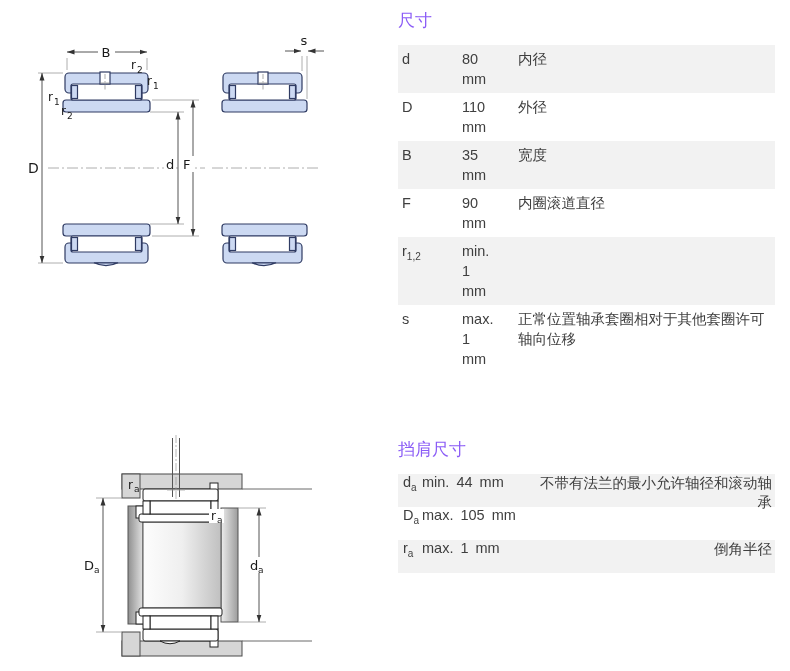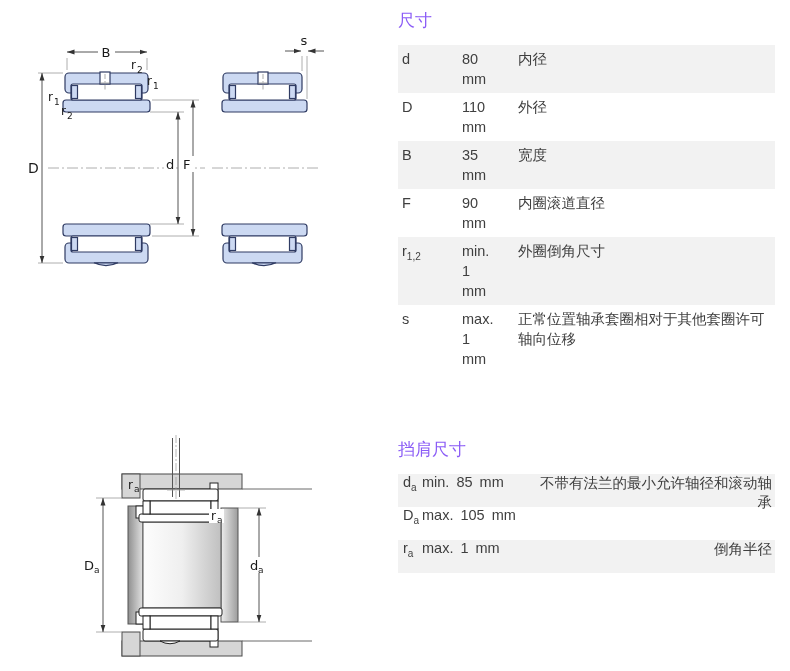--- a/index.html
+++ b/index.html
@@ -253,41 +253,40 @@
         </div>
         <div class="desc">内圈滚道直径</div>
       </div>
       <div class="trow alt">
         <div class="sym"><span>r</span><sub>1,2</sub></div>
         <div class="val">
           <div>min.</div>
           <div>1</div>
           <div>mm</div>
         </div>
-        <div class="desc">外圈倒角尺寸</div>
       </div>
       <div class="trow">
         <div class="sym"><span>s</span></div>
         <div class="val">
           <div>max.</div>
           <div>1</div>
           <div>mm</div>
         </div>
         <div class="desc">正常位置轴承套圈相对于其他套圈许可轴向位移</div>
       </div>
     </div>
 
     <div class="sec-title second">挡肩尺寸</div>
 
     <div class="dtable">
       <div class="arow alt">
         <div class="sym"><span>d</span><sub>a</sub></div>
         <div class="qv">
           <span>min.</span>
-            <span>85</span>
+            <span>44</span>
             <span>mm</span>
         </div>
         <div class="desc">不带有法兰的最小允许轴径和滚动轴承</div>
       </div>
       <div class="arow">
         <div class="sym"><span>D</span><sub>a</sub></div>
         <div class="qv">
           <span>max.</span>
             <span>105</span>
             <span>mm</span>

